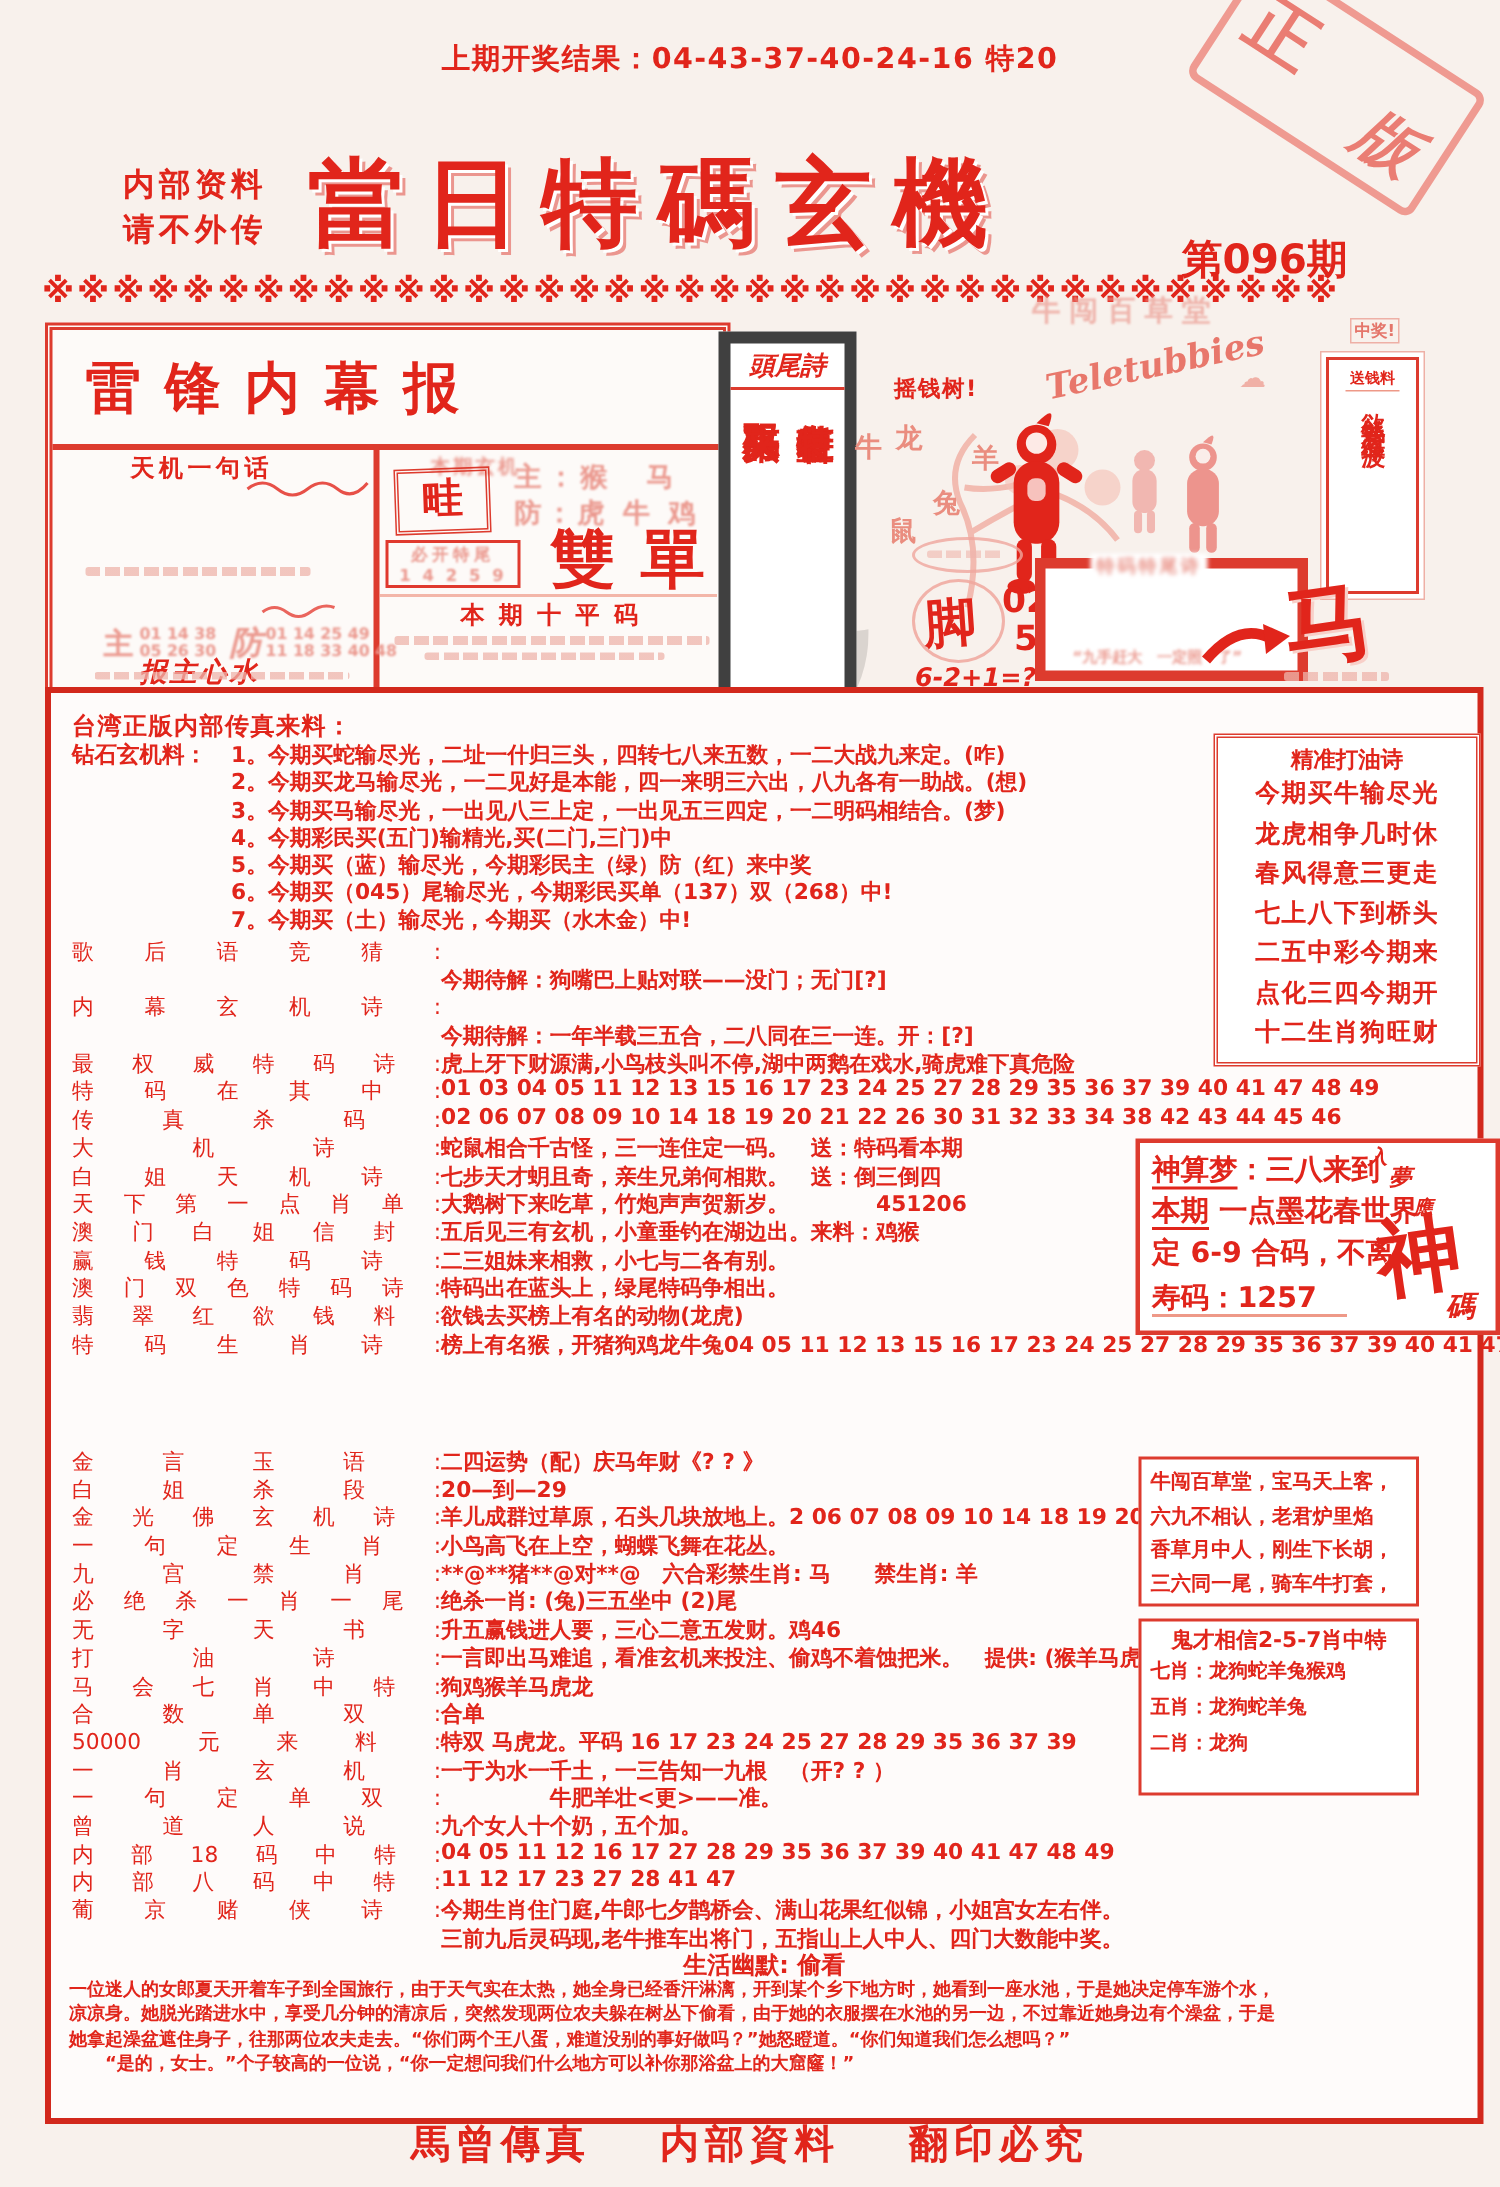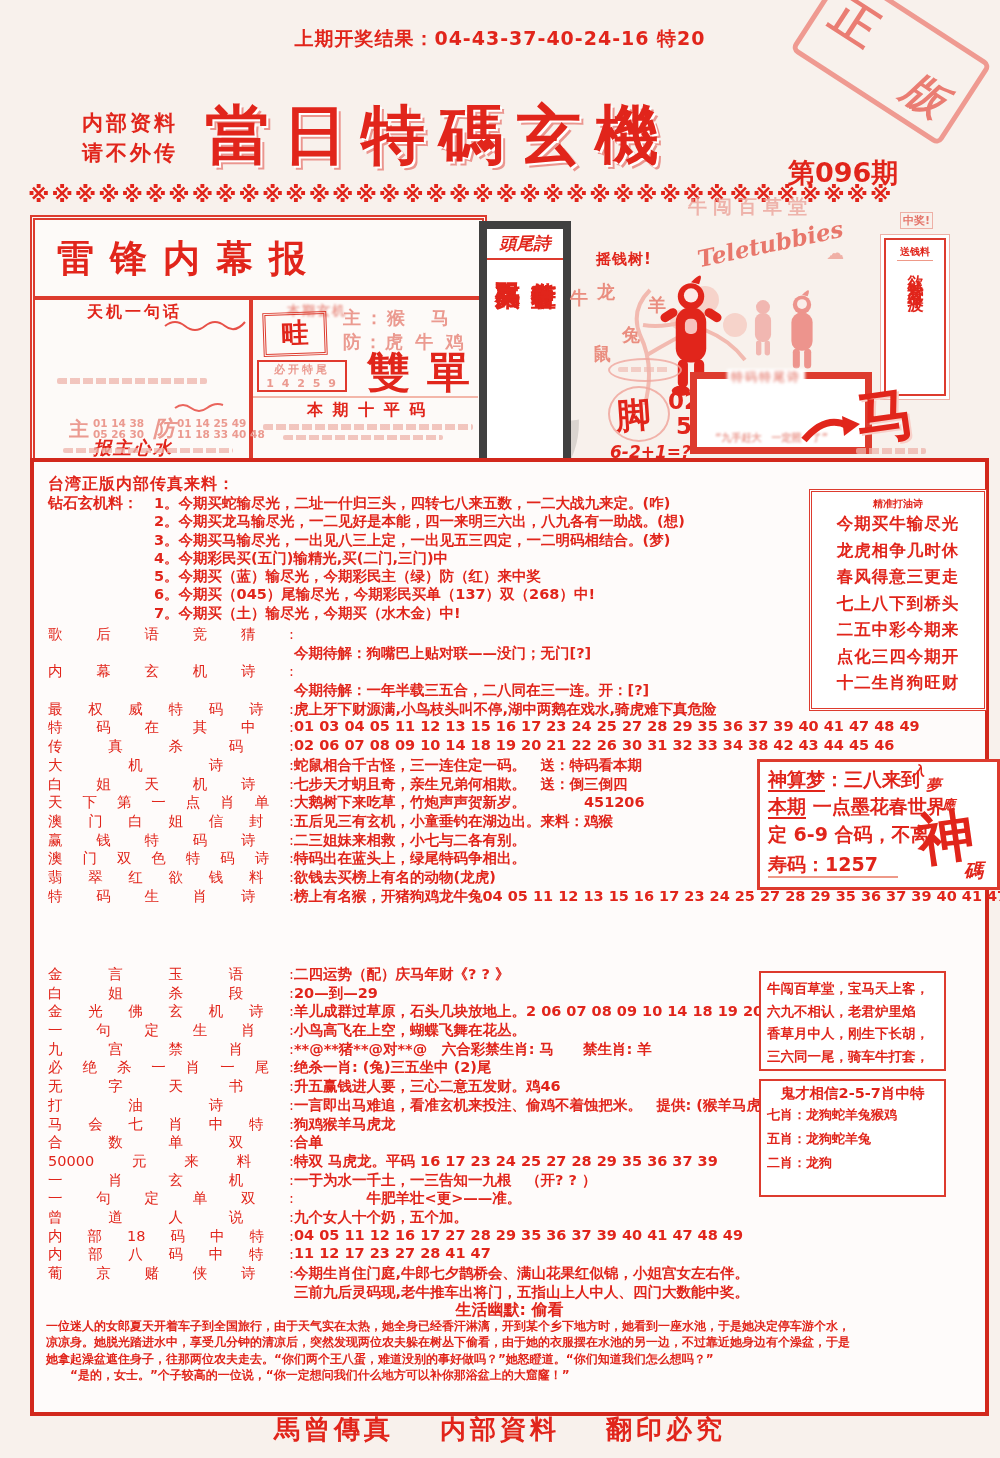--- a/index.html
+++ b/index.html
@@ -48,21 +48,21 @@
   .diamond .item{height:18.3px;white-space:nowrap;}
   .rows{position:absolute;left:14px;width:935px;}
   .row{display:flex;height:18.7px;font-size:14.5px;font-weight:700;white-space:nowrap;}
   .row .lbl{width:246px;flex:0 0 auto;text-align:justify;text-align-last:justify;font-weight:400;}
   .row .txt{white-space:pre;}
   .humor{position:absolute;left:0;top:838px;width:100%;text-align:center;font-size:16px;font-weight:800;}
   .joke{position:absolute;left:12px;top:856px;width:928px;font-size:12px;line-height:16.4px;font-weight:600;white-space:pre-wrap;}
   
   .ibox{position:absolute;background:#fff;border:3px double #dd3b2e;}
   .oil{left:775px;top:27px;width:172px;height:216px;text-align:center;}
-  .oil .t{font-size:10px;font-weight:800;margin-top:5px;}
+  .oil .t{font-size:15px;font-weight:800;margin-top:5px;}
   .oil .ln{font-size:16.5px;font-weight:800;line-height:26.5px;letter-spacing:1px;}
   .dream{left:723px;top:297px;width:237px;height:125px;border:3px solid #dd3b2e;}
   .dream .l{position:absolute;left:8px;font-size:19px;font-weight:800;white-space:nowrap;}
   .dream .strong{border-bottom:2px solid #e1251b;}
   .niu{left:725px;top:509px;width:187px;height:100px;border:2px solid #dd3b2e;padding:4px 6px;box-sizing:border-box;}
   .niu .ln{font-size:13.5px;font-weight:700;line-height:22.5px;white-space:nowrap;}
   .ghost{left:725px;top:617px;width:187px;height:118px;border:2px solid #dd3b2e;padding:3px 6px;box-sizing:border-box;}
   .ghost .t{font-size:14.5px;font-weight:800;text-align:center;}
   .ghost .ln{font-size:13px;font-weight:700;line-height:24px;white-space:nowrap;}
   

